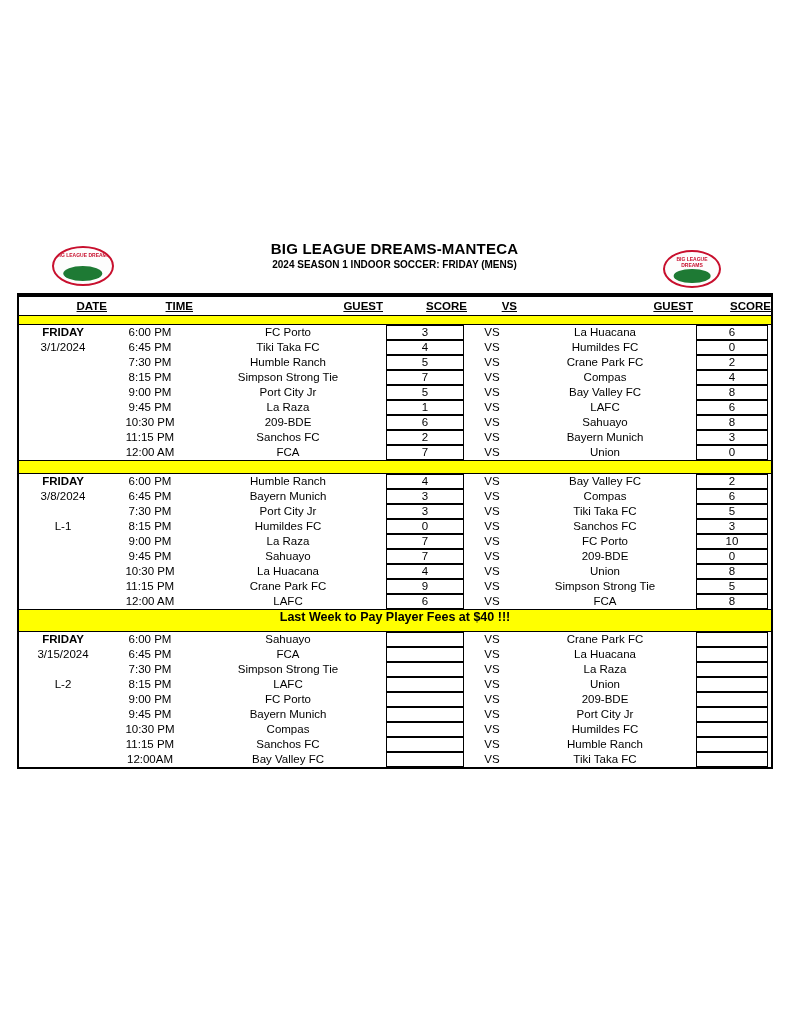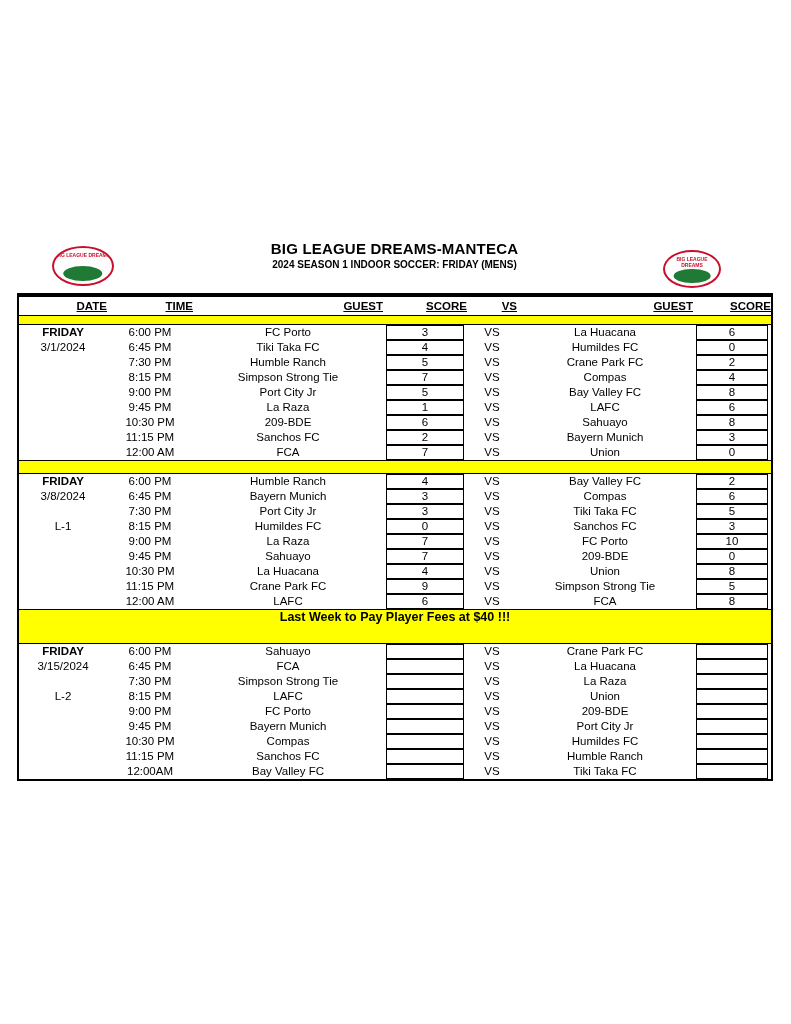--- a/index.html
+++ b/index.html
@@ -53,21 +53,21 @@
   .yellow-band {
     background: #FFFF00;
     border-top: 1px solid #000; border-bottom: 1px solid #000;
   }
   .top-band   { height: 10px; }
   .block-sep  { height: 14px; }
 
   .banner-row {
     background: #FFFF00;
     border-top: 1px solid #000; border-bottom: 1px solid #000;
-    height: 35px; line-height: 15px;
+    height: 23px; line-height: 15px;
     text-align: center; font-weight: bold; font-size: 12.5px;
   }
 
   .game-row { height: 15px; }
   .cell {
     font-size: 11.5px; line-height: 15px; text-align: center;
     white-space: nowrap; overflow: hidden;
   }
   .bold { font-weight: bold; text-align: center; }
   .score-cell { padding: 0; }

